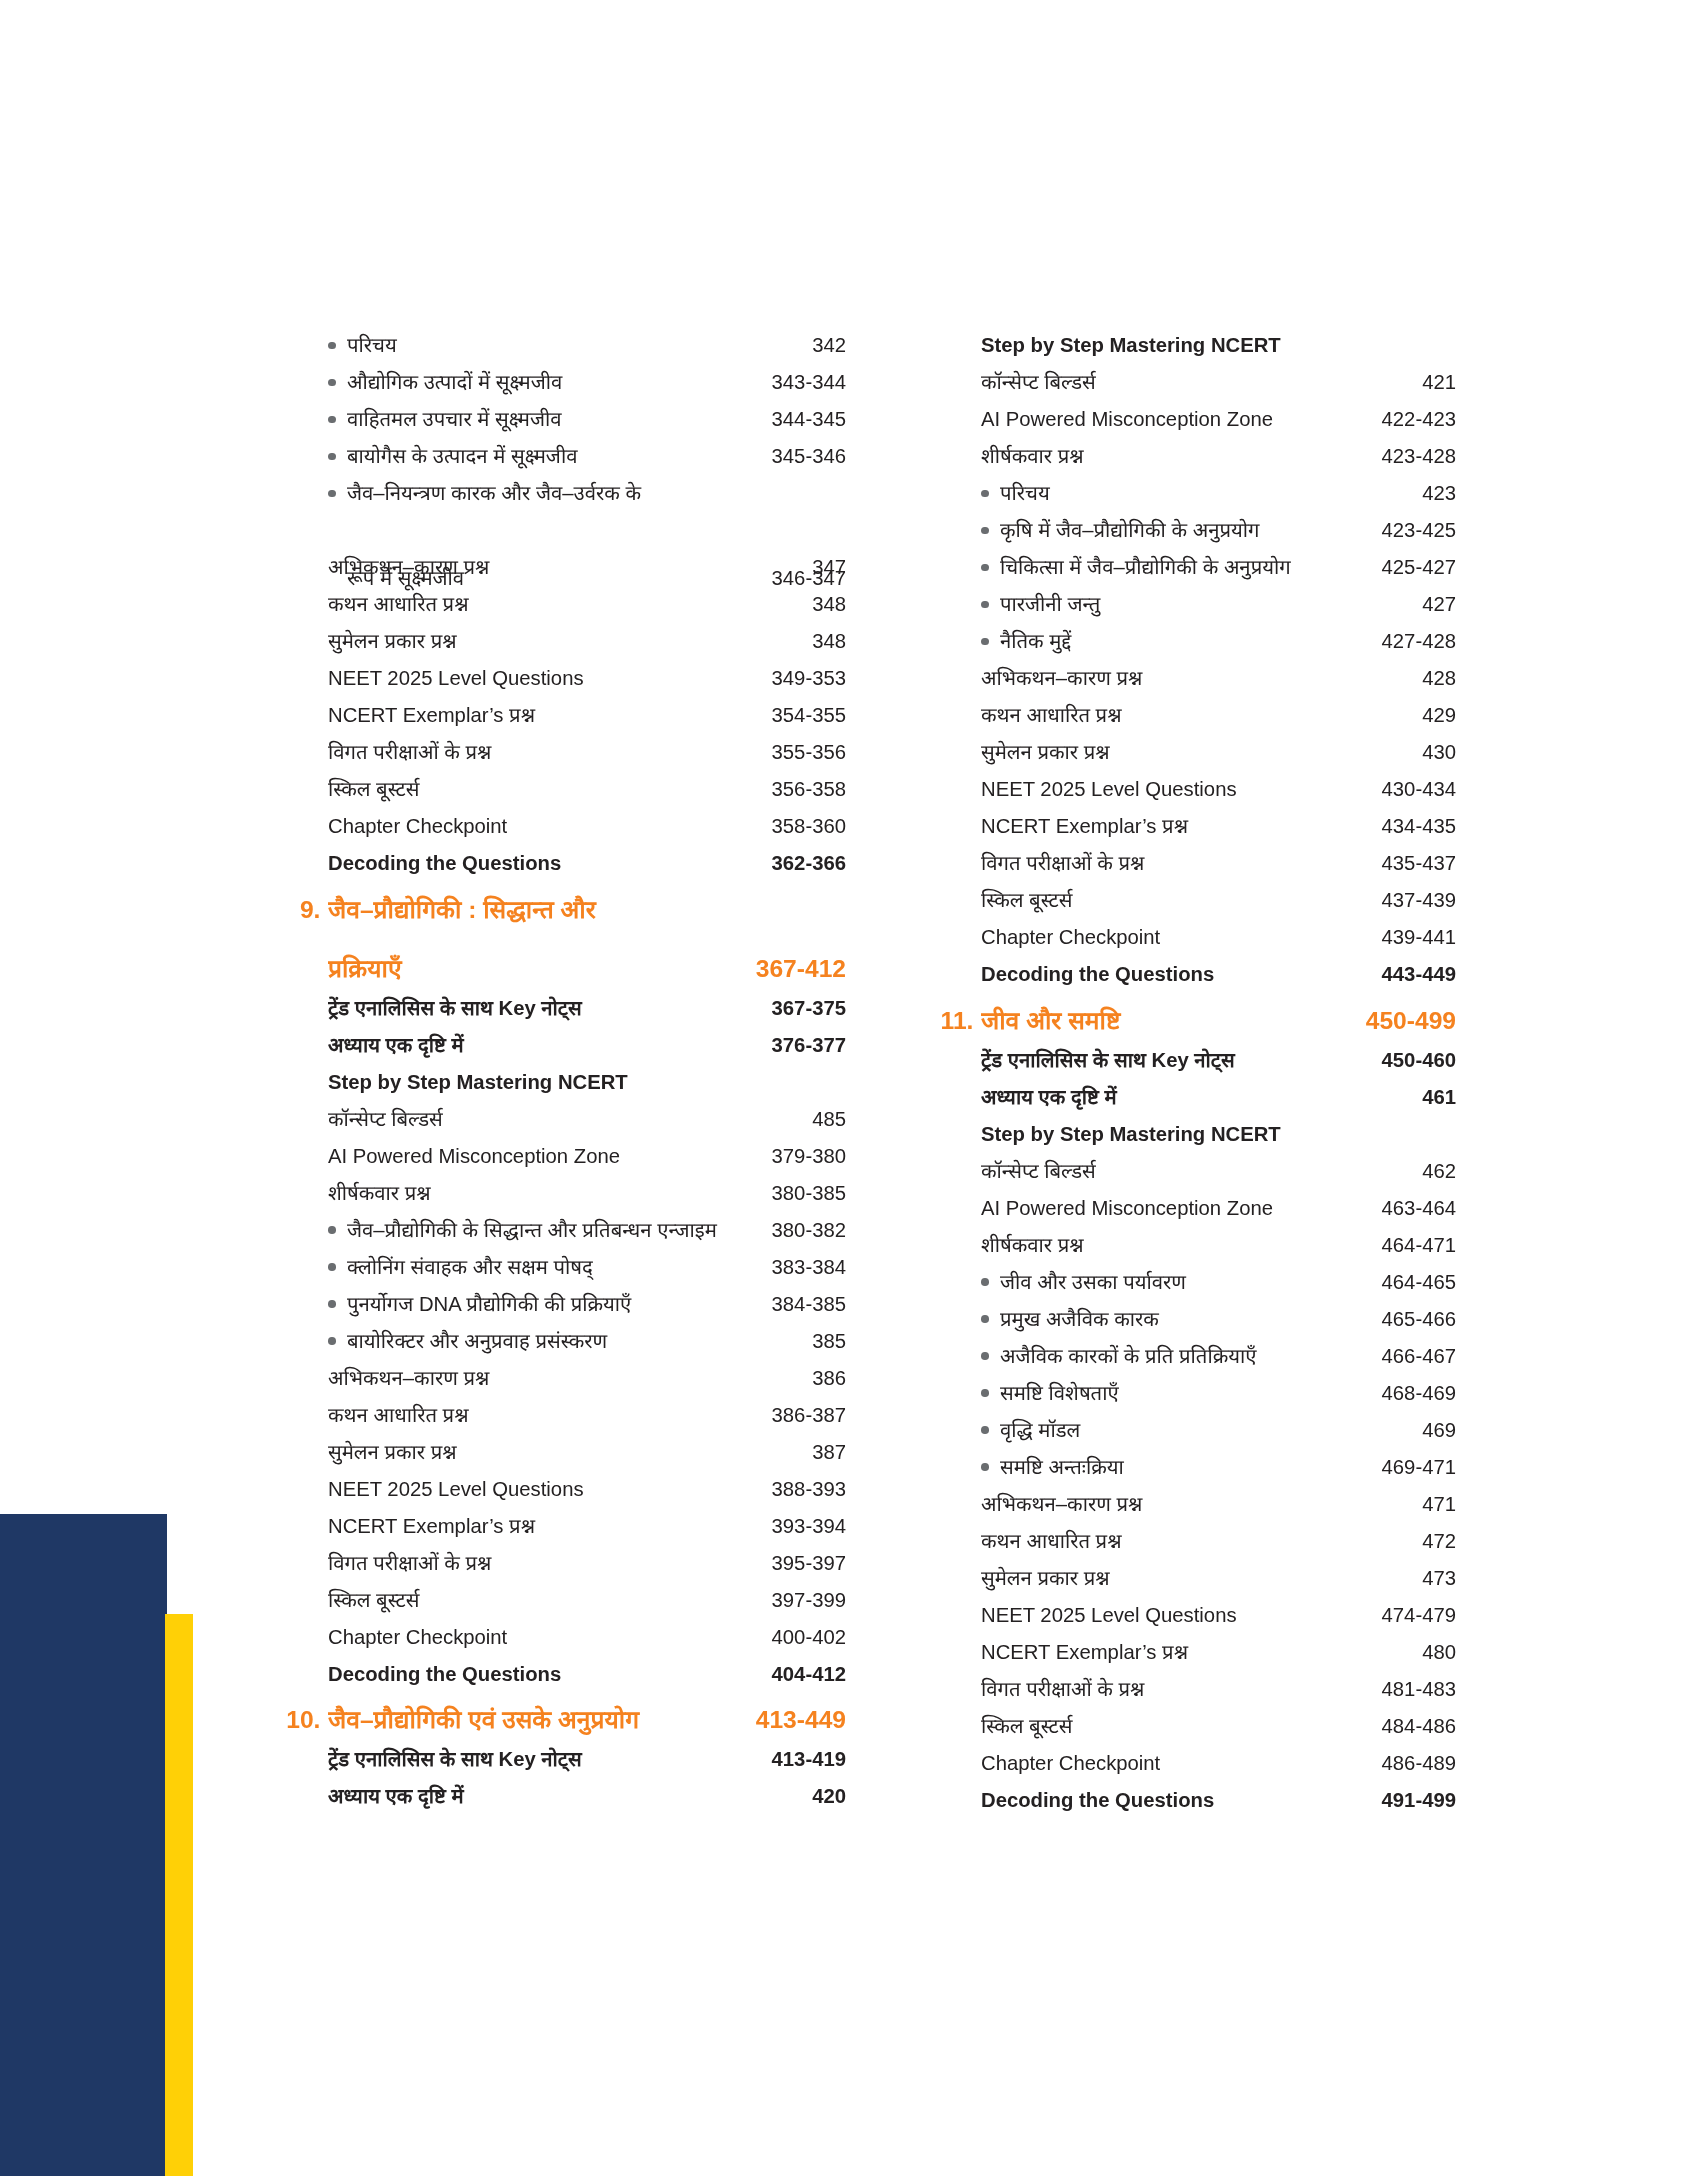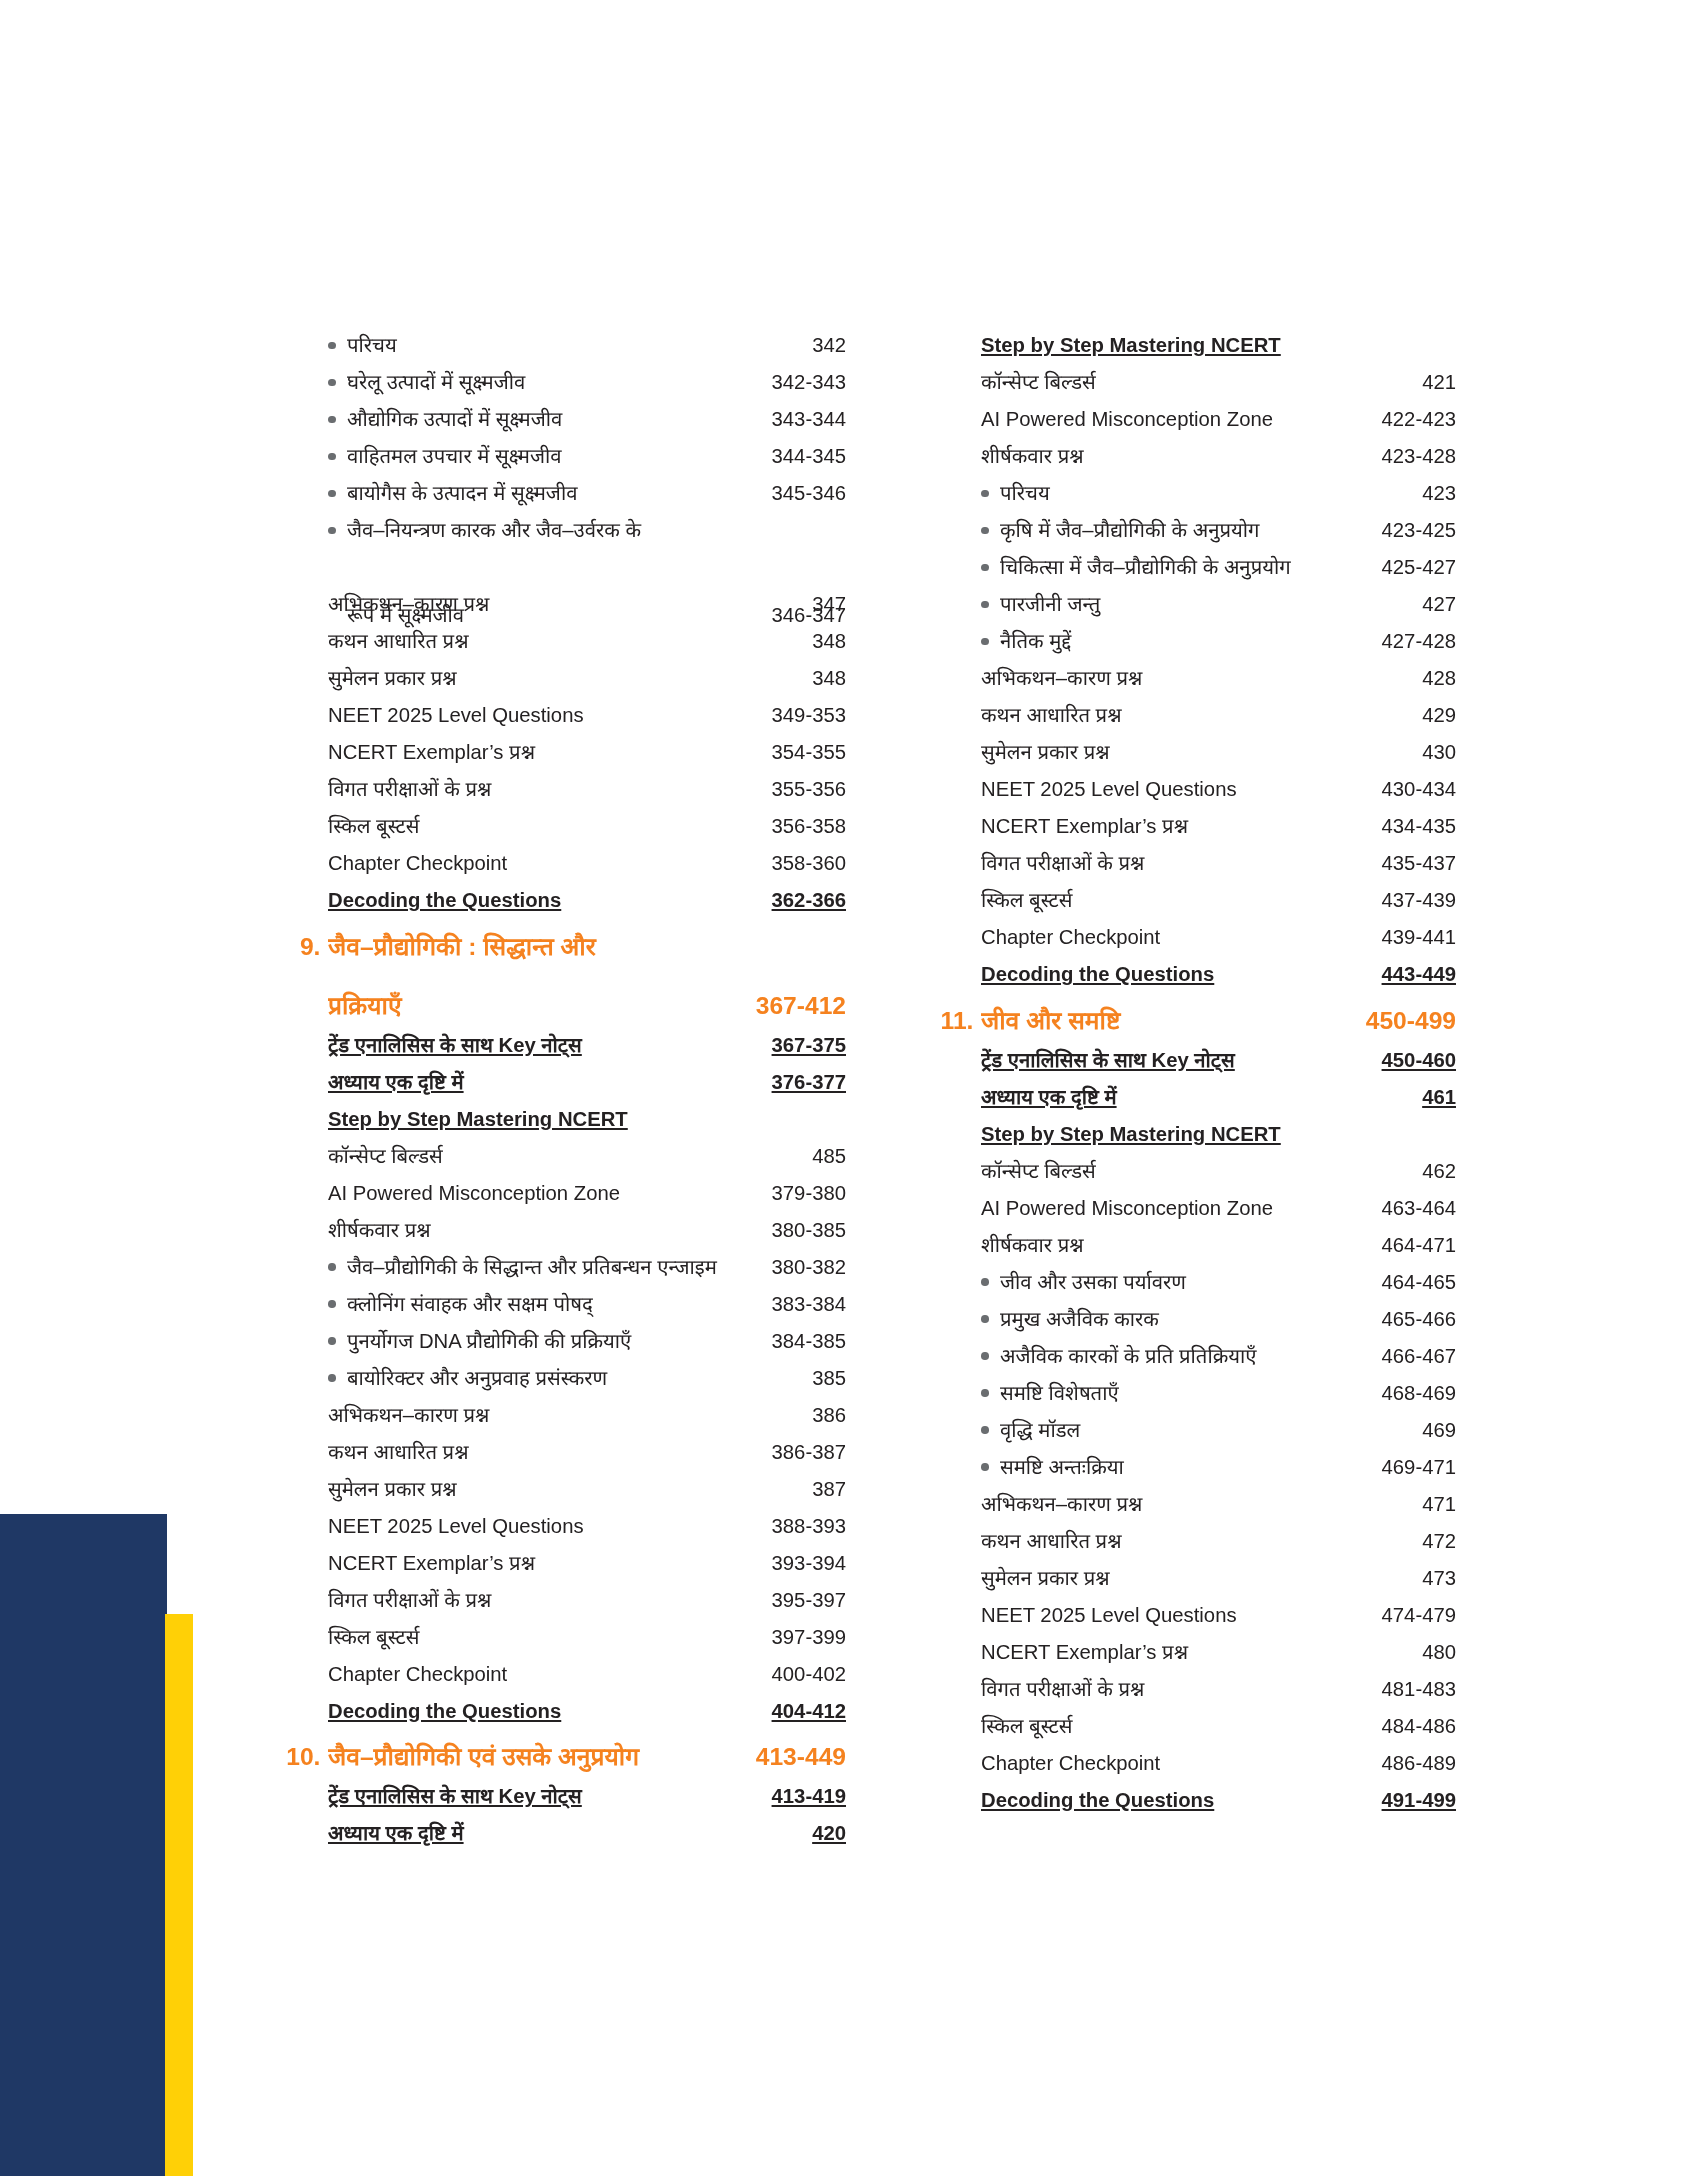--- a/index.html
+++ b/index.html
@@ -34,21 +34,21 @@
     flex:0 0 44px;box-sizing:border-box;
     text-align:right;padding-right:7.6px;
     color:var(--orange);font-weight:700;
   }
   .label{flex:1 1 auto;min-width:0;overflow:hidden;}
   .pages{flex:0 0 auto;margin-left:9.5px;text-align:right;}
   .dot{
     display:inline-block;width:7.6px;height:7.6px;border-radius:50%;
     background:var(--dot);margin-right:11.4px;vertical-align:2.8px;
   }
-  .row.bold{font-weight:700;text-decoration:underline;}
+  .row.bold{font-weight:700;}
   .row.chapter{
     height:42px;line-height:42px;
     font-size:24.6px;font-weight:700;
     color:var(--orange);
     margin-top:6.6px;
   }
   .row.chapter.cont{margin-top:17px;}
   .label.bullet-cont{padding-left:19px;margin-top:48px;}
 
   .decor-blue{
@@ -62,25 +62,20 @@
 </style>
 </head>
 <body>
 
 <div class="page">
   <div class="col col-left">
       <div class="row bullet">
         <span class="num"></span>
         <span class="label"><span class="dot"></span><span>परिचय</span></span>
         <span class="pages">342</span>
-      </div>
-      <div class="row bullet">
-        <span class="num"></span>
-        <span class="label"><span class="dot"></span><span>घरेलू उत्पादों में सूक्ष्मजीव</span></span>
-        <span class="pages">342-343</span>
       </div>
       <div class="row bullet">
         <span class="num"></span>
         <span class="label"><span class="dot"></span><span>औद्योगिक उत्पादों में सूक्ष्मजीव</span></span>
         <span class="pages">343-344</span>
       </div>
       <div class="row bullet">
         <span class="num"></span>
         <span class="label"><span class="dot"></span><span>वाहितमल उपचार में सूक्ष्मजीव</span></span>
         <span class="pages">344-345</span>

